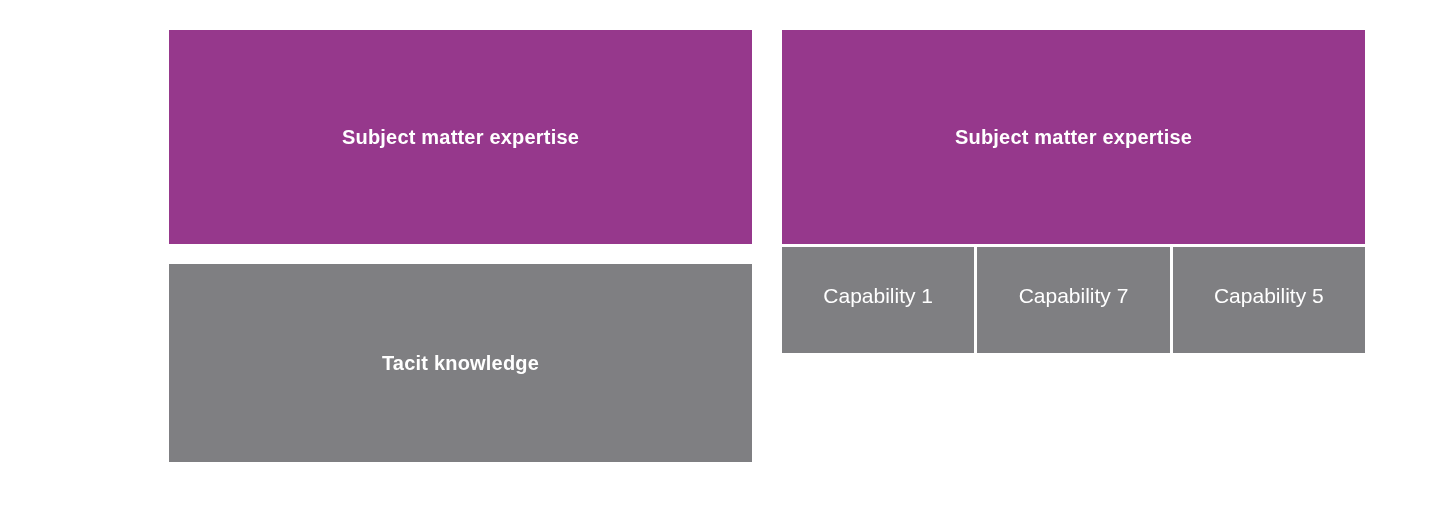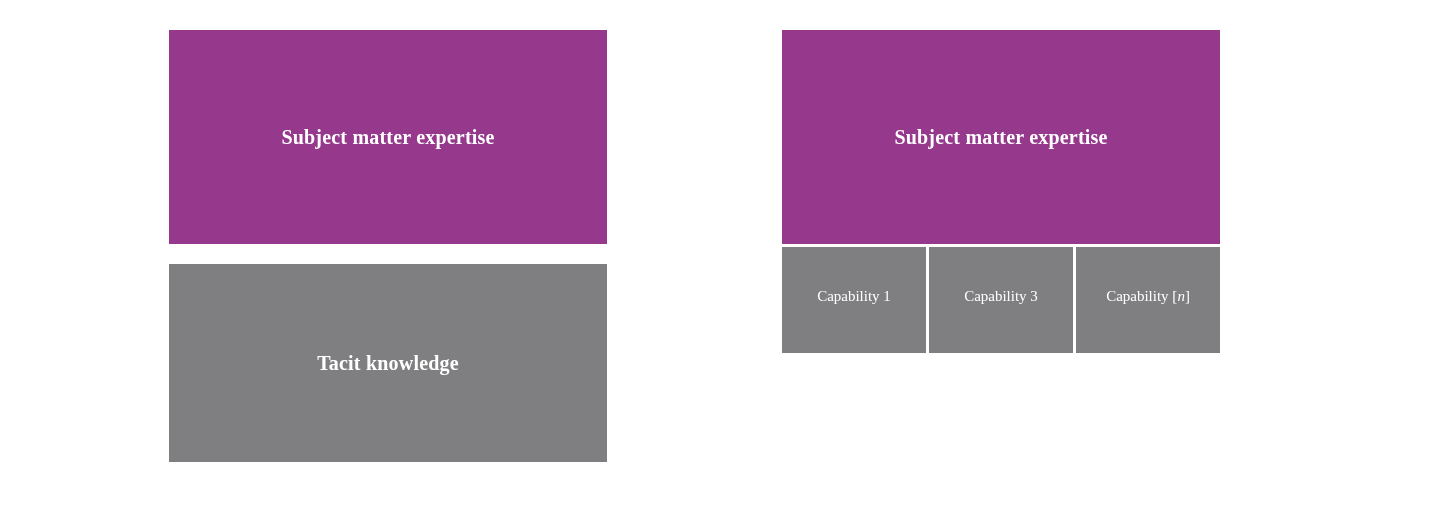--- a/index.html
+++ b/index.html
@@ -12,25 +12,24 @@
   body{
     width:1456px;height:521px;
     background:#ffffff;
     font-family:"Liberation Sans", sans-serif;
     position:relative;
     overflow:hidden;
   }
   .panel{
     position:absolute;
     top:30px;
-    width:438px;
+    width:583px;
     height:432px;
     display:flex;
     flex-direction:column;
-    font-family:Liberation Serif, serif;
   }
   .panel-left{left:169px;}
   .panel-right{left:782px;}
   .block-purple{
     background:var(--purple);
     height:214px;
     flex:0 0 214px;
     display:flex;
     align-items:center;
     justify-content:center;
@@ -60,21 +59,21 @@
   }
   .cap-cell{
     background:var(--gray);
     display:flex;
     align-items:center;
     justify-content:center;
     padding-bottom:8px;
   }
   .cap-label{
     color:var(--text);
-    font-size:15px;
+    font-size:21px;
     font-weight:normal;
   }
   .cap-label .var{
     font-style:italic;
   }
 </style>
 </head>
 <body>
 
 <div class="panel panel-left">
@@ -88,19 +87,19 @@
 
 <div class="panel panel-right">
   <div class="block-purple">
     <span class="heading">Subject matter expertise</span>
   </div>
   <div class="cap-grid">
     <div class="cap-cell">
       <span class="cap-label">Capability 1</span>
     </div>
     <div class="cap-cell">
-      <span class="cap-label">Capability 3</span>
+      <span class="cap-label">Capability 7</span>
     </div>
     <div class="cap-cell">
-      <span class="cap-label"><span>Capability [</span><span class="var">n</span><span>]</span></span>
+      <span class="cap-label">Capability 5</span>
     </div>
   </div>
 </div>
 
 </body></html>

